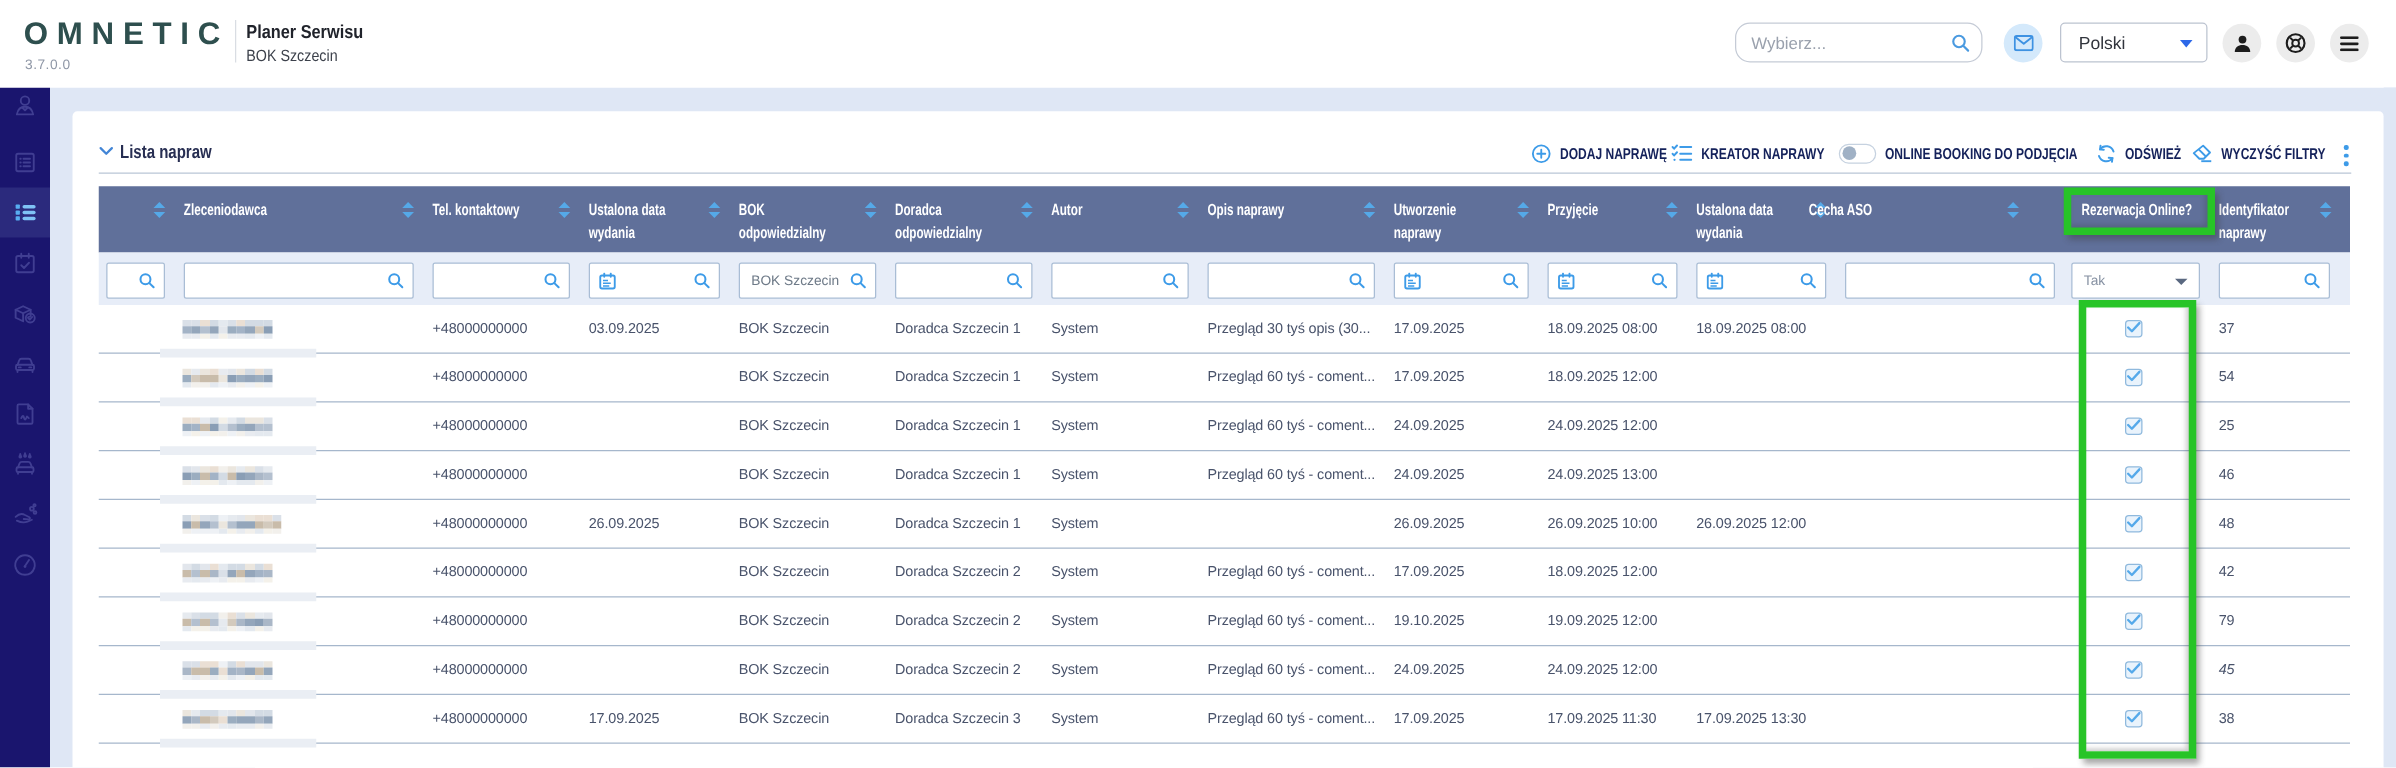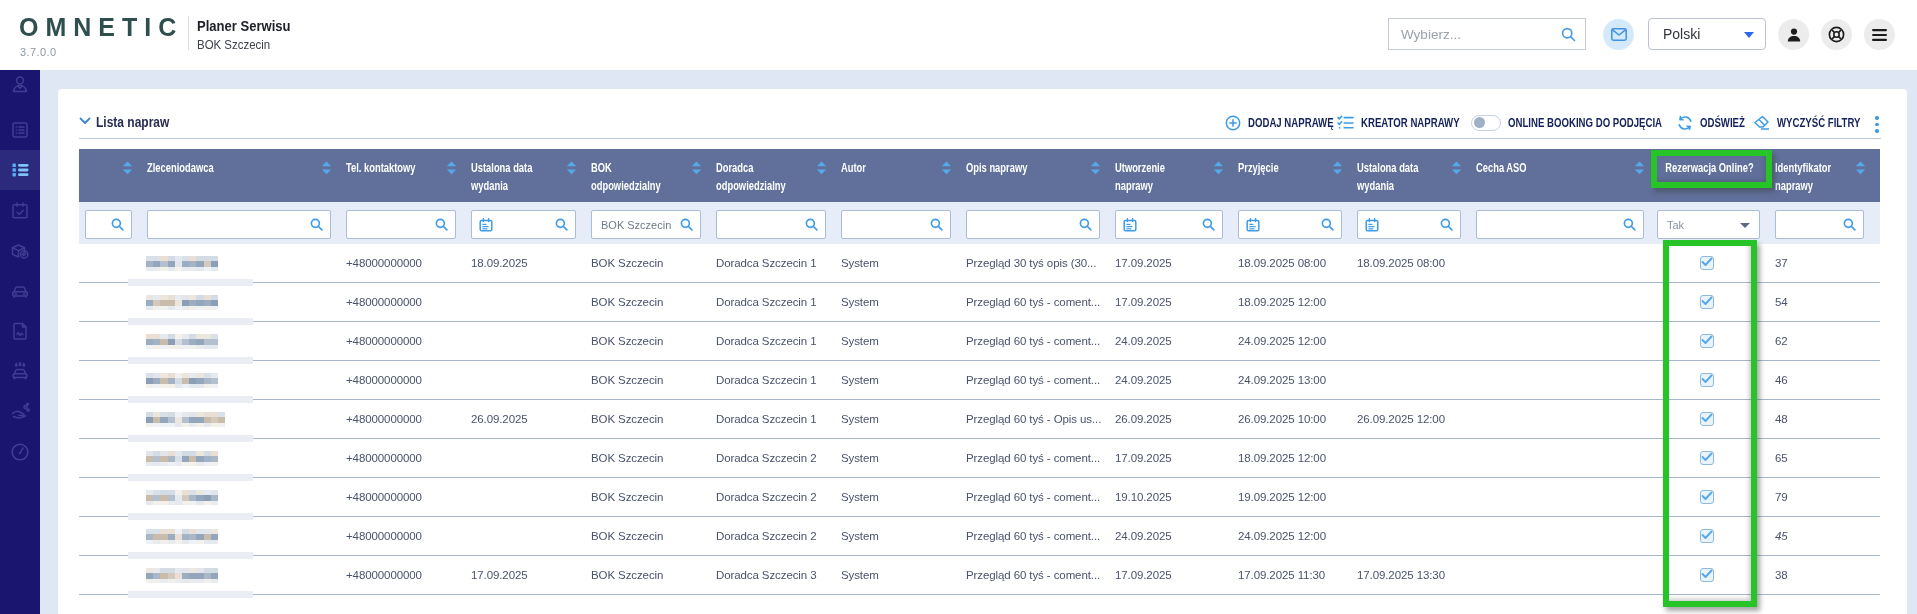--- a/index.html
+++ b/index.html
@@ -8,21 +8,21 @@
   #stage { position:absolute; left:0; top:0; width:1917px; height:614px; overflow:hidden; }
 
   
   .app-header { position:absolute; left:0; top:0; width:1917px; height:70px; background:#ffffff; z-index:5; }
   .logo { position:absolute; left:19px; top:13px; font-size:25px; font-weight:bold; letter-spacing:7px; color:#2e4f4e; }
   .logo-version { position:absolute; left:20px; top:46px; font-size:11px; color:#8f97a6; letter-spacing:.4px; }
   .logo-divider { position:absolute; left:188px; top:16px; width:1px; height:34px; background:#d9dde3; }
   .module-title { position:absolute; left:197px; top:17px; font-size:15px; font-weight:bold; color:#20232b; transform:scaleX(0.87); transform-origin:0 50%; }
   .module-subtitle { position:absolute; left:197px; top:37px; font-size:13px; color:#3c414b; transform:scaleX(0.88); transform-origin:0 50%; }
 
-  .hdr-search { position:absolute; left:1388px; top:18px; width:198px; height:32px; border:1px solid #c5cbd6; border-radius:0; background:#fff; }
+  .hdr-search { position:absolute; left:1388px; top:18px; width:198px; height:32px; border:1px solid #c5cbd6; border-radius:12px; background:#fff; }
   .hdr-search input { position:absolute; left:12px; top:0; width:150px; height:30px; border:none; outline:none; font-size:13.5px; color:#555; font-family:inherit; background:transparent; }
   .hdr-search input::placeholder { color:#9aa1ad; }
   .hdr-search .mag { position:absolute; right:9px; top:8px; }
   .round-btn { position:absolute; top:19px; width:31px; height:31px; border-radius:50%; display:flex; align-items:center; justify-content:center; }
   .round-btn.mail { left:1603px; background:#d4e9fb; }
   .round-btn.gray { background:#ececec; }
   .lang-select { position:absolute; left:1648px; top:18px; width:118px; height:32px; border:1px solid #bcc3d0; border-radius:4px; background:#fff; }
   .lang-select .lang-value { position:absolute; left:14px; top:7px; font-size:14px; color:#31343c; }
   .lang-select .caret { position:absolute; right:11px; top:13px; width:0; height:0; border-left:5.5px solid transparent; border-right:5.5px solid transparent; border-top:6px solid #2d68e8; }
 
@@ -469,21 +469,21 @@
           <div>Ustalona data</div>
           <div>wydania</div>
         </div>
         <span class="sort">
           <svg width="11" height="14" viewBox="0 0 11 14">
             <path d="M5.5 0.5 L10.2 5.3 H0.8 Z" fill="#55a9e8"></path>
             <path d="M0.8 8.5 H10.2 L5.5 13.3 Z" fill="#55a9e8"></path>
           </svg>
         </span>
       </div>
-      <div class="th" style="left: 1387px; width: 183px;">
+      <div class="th" style="left: 1358px; width: 183px;">
         <div class="lbl">
           <div>Cecha ASO</div>
         </div>
         <span class="sort">
           <svg width="11" height="14" viewBox="0 0 11 14">
             <path d="M5.5 0.5 L10.2 5.3 H0.8 Z" fill="#55a9e8"></path>
             <path d="M0.8 8.5 H10.2 L5.5 13.3 Z" fill="#55a9e8"></path>
           </svg>
         </span>
       </div>
@@ -692,21 +692,21 @@
           <i style="width:7.2px;height:4.5px;background:#f4f1ea"></i>
           <i style="width:7.2px;height:4.5px;background:#e4e9ef"></i>
           <i style="width:7.2px;height:4.5px;background:#f4f1ea"></i>
           <i style="width:7.2px;height:4.5px;background:#e8ebf0"></i>
           <i style="width:7.2px;height:4.5px;background:#e8ebf0"></i>
           <i style="width:7.2px;height:4.5px;background:#e4e9ef"></i>
           <i style="width:7.2px;height:4.5px;background:#eef1f5"></i>
           <i style="width:7.2px;height:4.5px;background:#e4e9ef"></i>
         </div>
         <div class="td" style="left: 257px; width: 125px;">+48000000000</div>
-        <div class="td" style="left: 382px; width: 120px;">18.09.2025</div>
+        <div class="td" style="left: 382px; width: 120px;">03.09.2025</div>
         <div class="td" style="left: 502px; width: 125px;">BOK Szczecin</div>
         <div class="td" style="left: 627px; width: 125px;">Doradca Szczecin 1</div>
         <div class="td" style="left: 752px; width: 125px;">System</div>
         <div class="td" style="left: 877px; width: 149px;">Przegląd 30 tyś opis (30...</div>
         <div class="td" style="left: 1026px; width: 123px;">17.09.2025</div>
         <div class="td" style="left: 1149px; width: 119px;">18.09.2025 08:00</div>
         <div class="td" style="left: 1268px; width: 119px;">18.09.2025 08:00</div>
         <div class="td" style="left: 1387px; width: 183px;"></div>
         <div class="td center" style="left: 1570px; width: 116px;">
           <span class="checkbox">
@@ -814,21 +814,21 @@
         <div class="td" style="left: 1149px; width: 119px;">24.09.2025 12:00</div>
         <div class="td" style="left: 1268px; width: 119px;"></div>
         <div class="td" style="left: 1387px; width: 183px;"></div>
         <div class="td center" style="left: 1570px; width: 116px;">
           <span class="checkbox">
             <svg width="12" height="10" viewBox="0 0 12 10">
               <path d="M1.5 5 L4.5 8 L10.5 1.5" fill="none" stroke="#55a9ea" stroke-width="1.9" stroke-linecap="round" stroke-linejoin="round"></path>
             </svg>
           </span>
         </div>
-        <div class="td" style="left: 1686px; width: 115px;">62</div>
+        <div class="td" style="left: 1686px; width: 115px;">25</div>
       </div>
       <div class="red-band" style="top: 113px;"></div>
       <div class="trow" style="top: 117px;">
         <div class="redaction" style="left: 67px; width: 72px;">
           <i style="width:7.2px;height:4.5px;background:#dae0e8"></i>
           <i style="width:7.2px;height:4.5px;background:#e2e6ec"></i>
           <i style="width:7.2px;height:4.5px;background:#ebe6de"></i>
           <i style="width:7.2px;height:4.5px;background:#eadfd4"></i>
           <i style="width:7.2px;height:4.5px;background:#f2f0ec"></i>
           <i style="width:7.2px;height:4.5px;background:#ebe6de"></i>
@@ -911,21 +911,20 @@
           <i style="width:7.2px;height:4.5px;background:#f2f0ec"></i>
           <i style="width:7.2px;height:4.5px;background:#e4e9ef"></i>
           <i style="width:7.2px;height:4.5px;background:#f4f1ea"></i>
           <i style="width:7.2px;height:4.5px;background:#f2f0ec"></i>
         </div>
         <div class="td" style="left: 257px; width: 125px;">+48000000000</div>
         <div class="td" style="left: 382px; width: 120px;">26.09.2025</div>
         <div class="td" style="left: 502px; width: 125px;">BOK Szczecin</div>
         <div class="td" style="left: 627px; width: 125px;">Doradca Szczecin 1</div>
         <div class="td" style="left: 752px; width: 125px;">System</div>
-        <div class="td" style="left: 877px; width: 149px;">Przegląd 60 tyś - Opis us...</div>
         <div class="td" style="left: 1026px; width: 123px;">26.09.2025</div>
         <div class="td" style="left: 1149px; width: 119px;">26.09.2025 10:00</div>
         <div class="td" style="left: 1268px; width: 119px;">26.09.2025 12:00</div>
         <div class="td" style="left: 1387px; width: 183px;"></div>
         <div class="td center" style="left: 1570px; width: 116px;">
           <span class="checkbox">
             <svg width="12" height="10" viewBox="0 0 12 10">
               <path d="M1.5 5 L4.5 8 L10.5 1.5" fill="none" stroke="#55a9ea" stroke-width="1.9" stroke-linecap="round" stroke-linejoin="round"></path>
             </svg>
           </span>
@@ -976,21 +975,21 @@
         <div class="td" style="left: 1149px; width: 119px;">18.09.2025 12:00</div>
         <div class="td" style="left: 1268px; width: 119px;"></div>
         <div class="td" style="left: 1387px; width: 183px;"></div>
         <div class="td center" style="left: 1570px; width: 116px;">
           <span class="checkbox">
             <svg width="12" height="10" viewBox="0 0 12 10">
               <path d="M1.5 5 L4.5 8 L10.5 1.5" fill="none" stroke="#55a9ea" stroke-width="1.9" stroke-linecap="round" stroke-linejoin="round"></path>
             </svg>
           </span>
         </div>
-        <div class="td" style="left: 1686px; width: 115px;">65</div>
+        <div class="td" style="left: 1686px; width: 115px;">42</div>
       </div>
       <div class="red-band" style="top: 230px;"></div>
       <div class="trow" style="top: 234px;">
         <div class="redaction" style="left: 67px; width: 72px;">
           <i style="width:7.2px;height:4.5px;background:#e6eaef"></i>
           <i style="width:7.2px;height:4.5px;background:#dae0e8"></i>
           <i style="width:7.2px;height:4.5px;background:#d3dbe4"></i>
           <i style="width:7.2px;height:4.5px;background:#d3dbe4"></i>
           <i style="width:7.2px;height:4.5px;background:#f2f0ec"></i>
           <i style="width:7.2px;height:4.5px;background:#eadfd4"></i>

